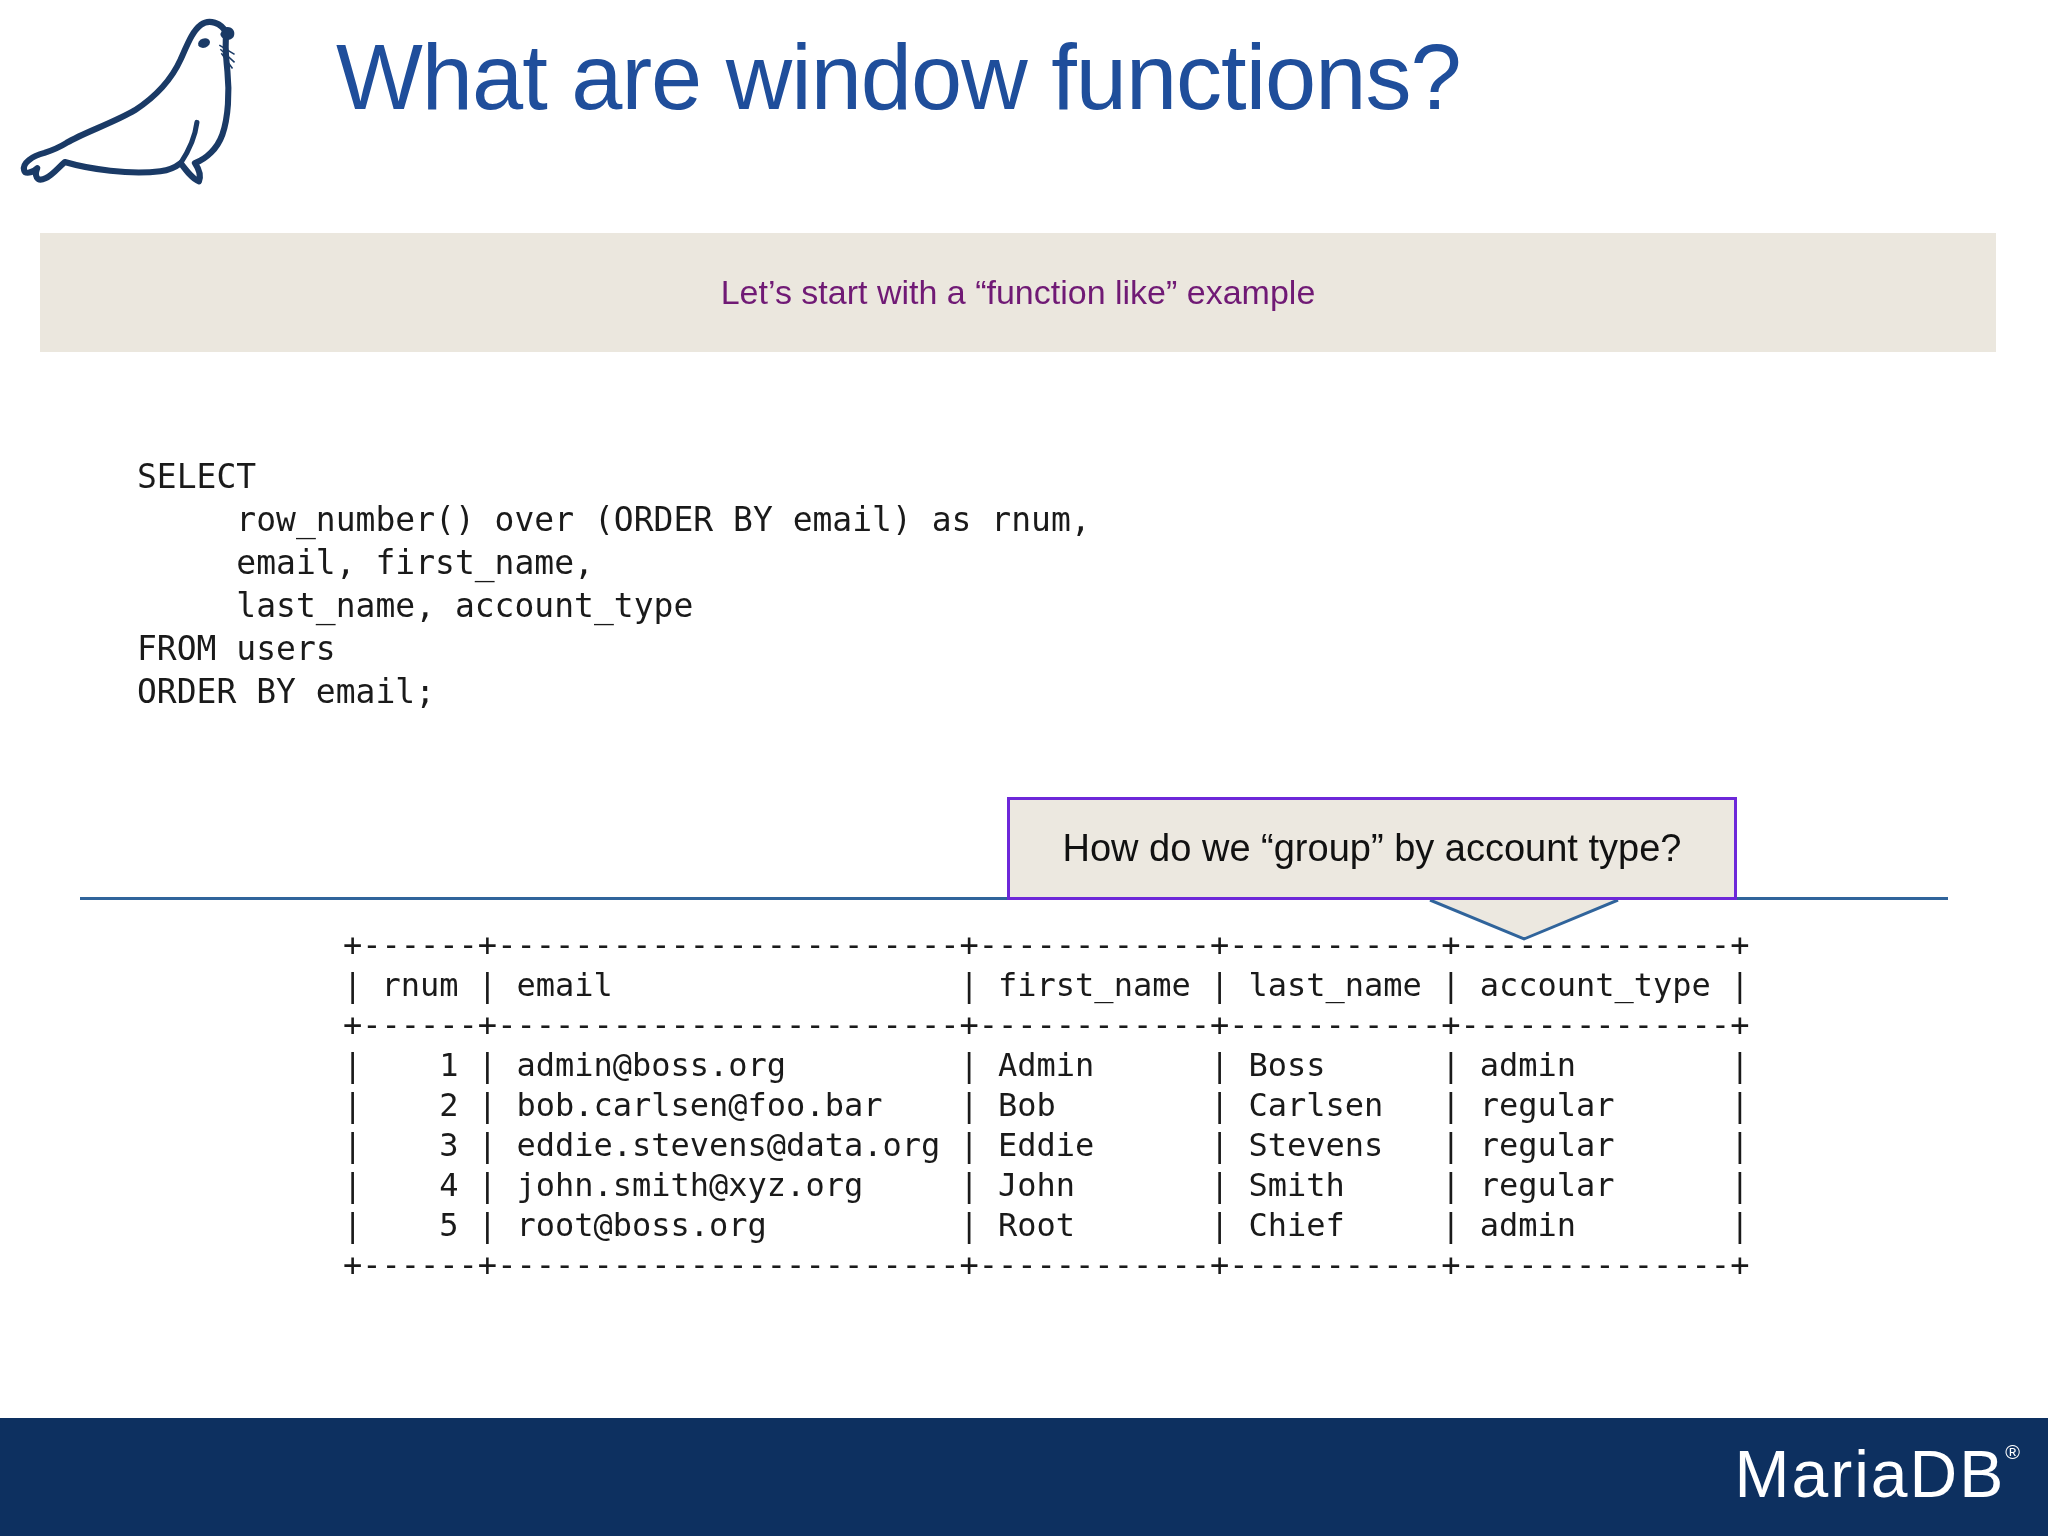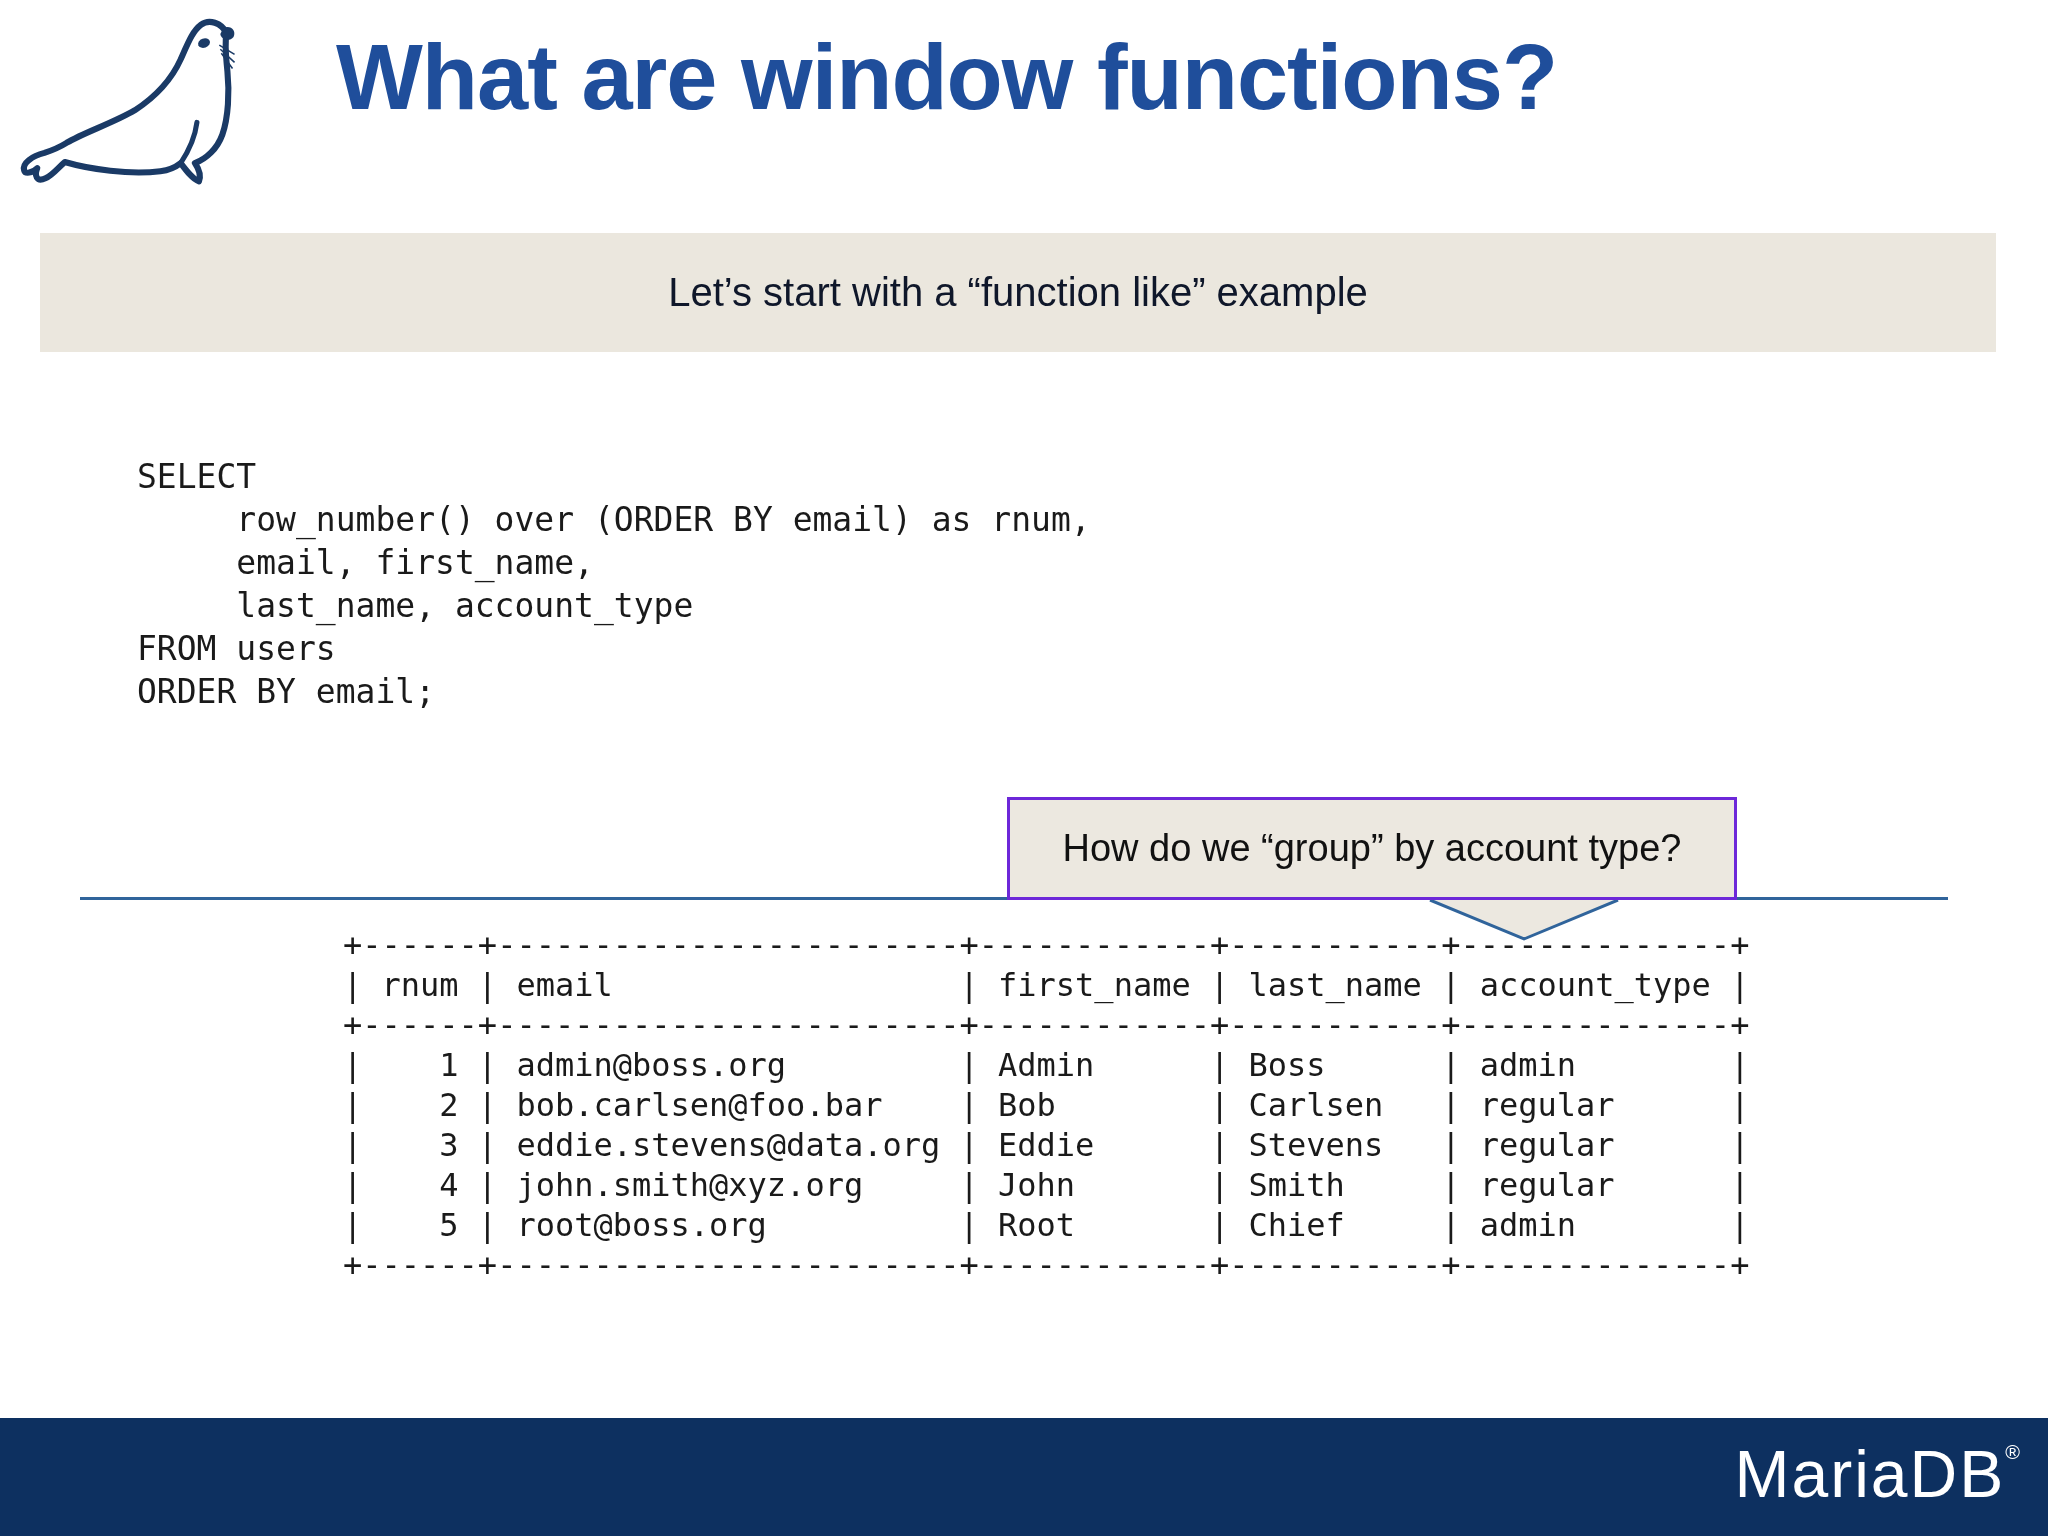--- a/index.html
+++ b/index.html
@@ -3,28 +3,28 @@
 <meta charset="utf-8">
 <style>
   html,body{margin:0;padding:0;}
   body{
     width:2048px;height:1536px;position:relative;background:#ffffff;
     font-family:"Liberation Sans",sans-serif;overflow:hidden;
   }
   .abs{position:absolute;}
   .title{
     left:336px;top:25px;width:1500px;
-    font-size:92px;font-weight:700;letter-spacing:-1px;
+    font-size:92px;font-weight:400;letter-spacing:-1px;
     color:#1F4E9B;white-space:nowrap;
   }
   .banner{
     left:40px;top:233px;width:1956px;height:119px;
     background:#EBE7DE;display:flex;align-items:center;justify-content:center;
   }
-  .banner span{font-size:40px;color:#0f172a;}
+  .banner span{font-size:34px;color:#701a75;}
   .code{
     left:122px;top:440px;margin:15px;
     font-family:"DejaVu Sans Mono",monospace;
     font-size:33px;line-height:43px;color:#1a1a1a;white-space:pre;
   }
   .divider{
     left:80px;top:897px;width:1868px;height:3px;background:#30649B;
   }
   .callout{
     left:1007px;top:797px;width:730px;height:103px;box-sizing:border-box;

